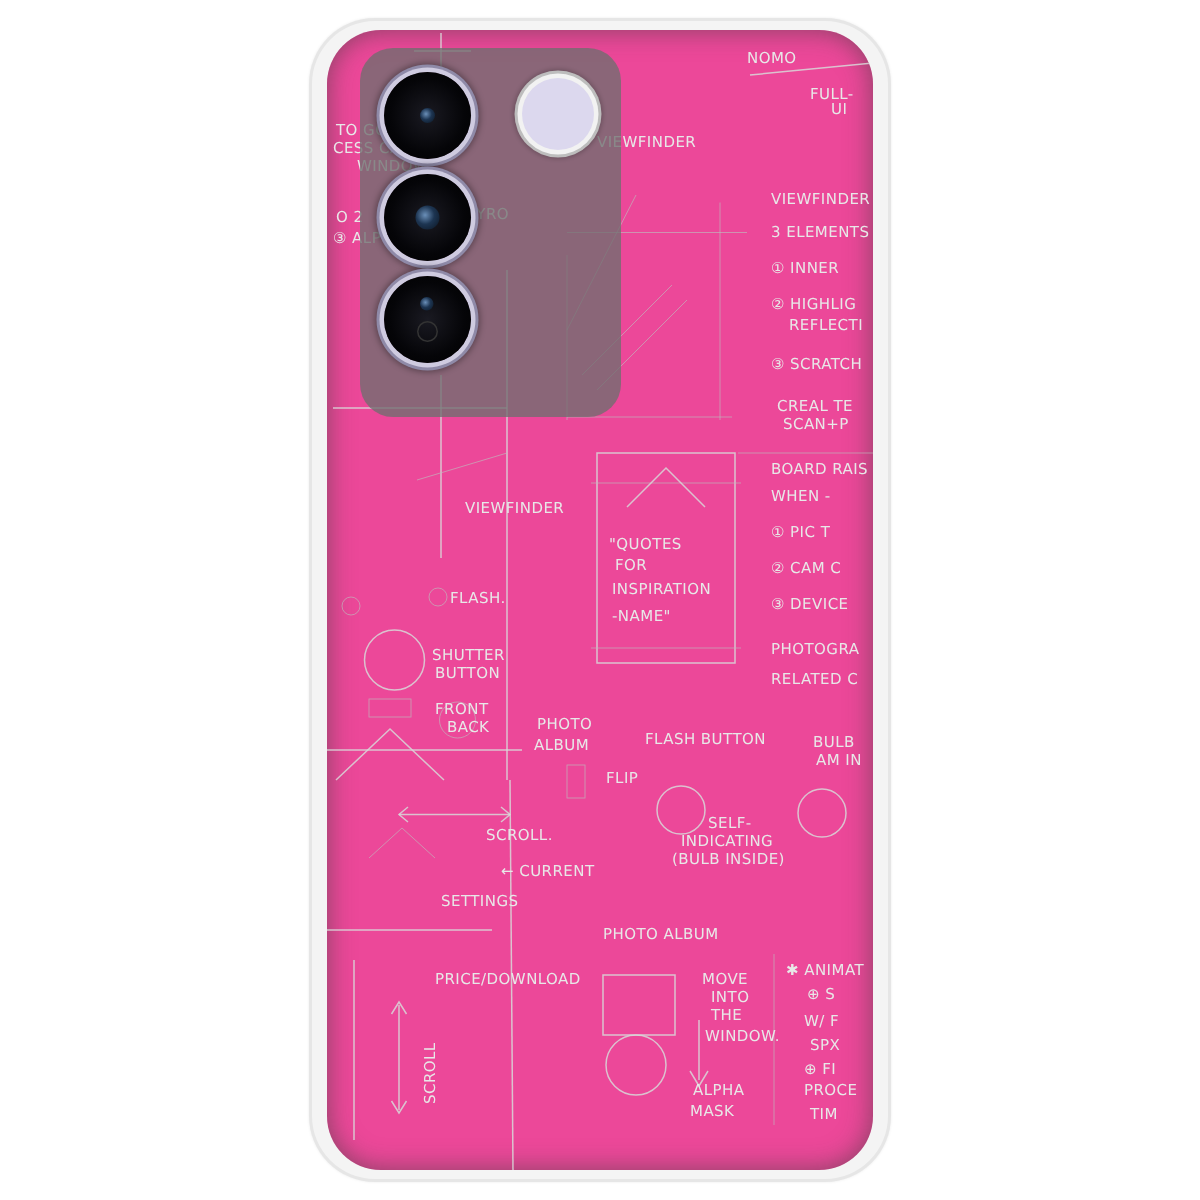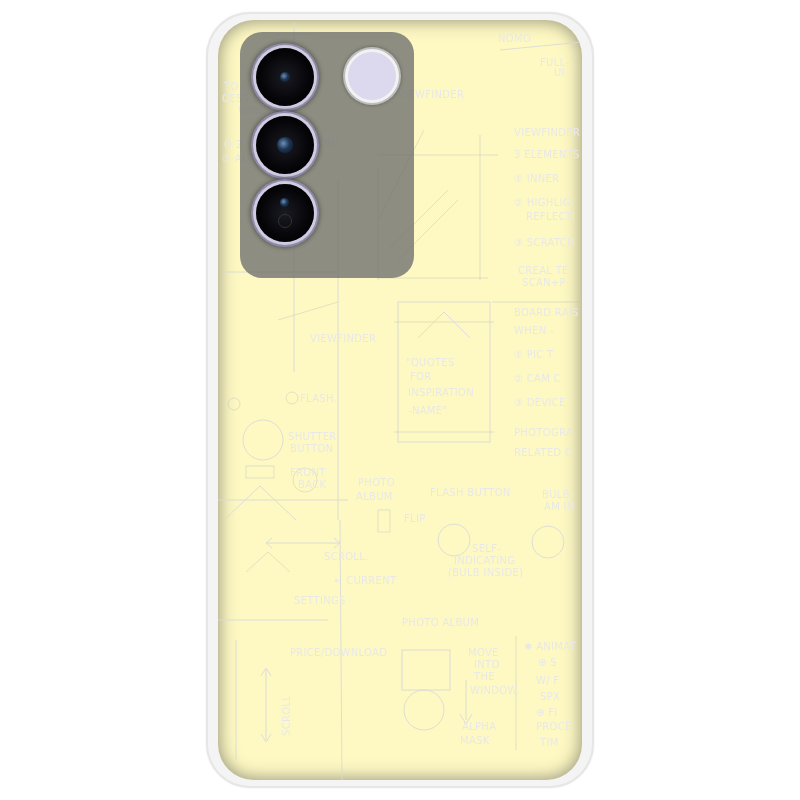--- a/index.html
+++ b/index.html
@@ -4,21 +4,21 @@
 <style>
   html, body { margin:0; padding:0; background:#ffffff; }
   body { width:800px; height:800px; position:relative; overflow:hidden; font-family:"DejaVu Sans", sans-serif; }
   .case-outer {
     position:absolute; left:206px; top:12px; width:388px; height:776px;
     border-radius:44px; background:#f4f4f4;
     box-shadow: inset 0 0 0 2px #e6e6e6, 0 0 2px rgba(0,0,0,0.08);
   }
   .case-print {
     position:absolute; left:218px; top:20px; width:364px; height:760px;
-    border-radius:36px; background:#fef9c3; overflow:hidden;
+    border-radius:36px; background:#ec4899; overflow:hidden;
     box-shadow: inset 0 0 18px rgba(60,60,60,0.6);
   }
   .sketch { position:absolute; left:0; top:0; width:364px; height:760px; }
   .sketch text { font-family:"DejaVu Sans", sans-serif; fill:#e8e8e8; font-size:10px; letter-spacing:0.3px; }
   .sketch .ln { stroke:#d8d8d8; stroke-width:1; fill:none; opacity:0.85; }
   .sketch .ln-thin { stroke:#bdbdbd; stroke-width:0.6; fill:none; opacity:0.7; }
   .camera-module {
     position:absolute; left:240px; top:32px; width:174px; height:246px;
     border-radius:22px; background:rgba(110,110,110,0.78);
   }

